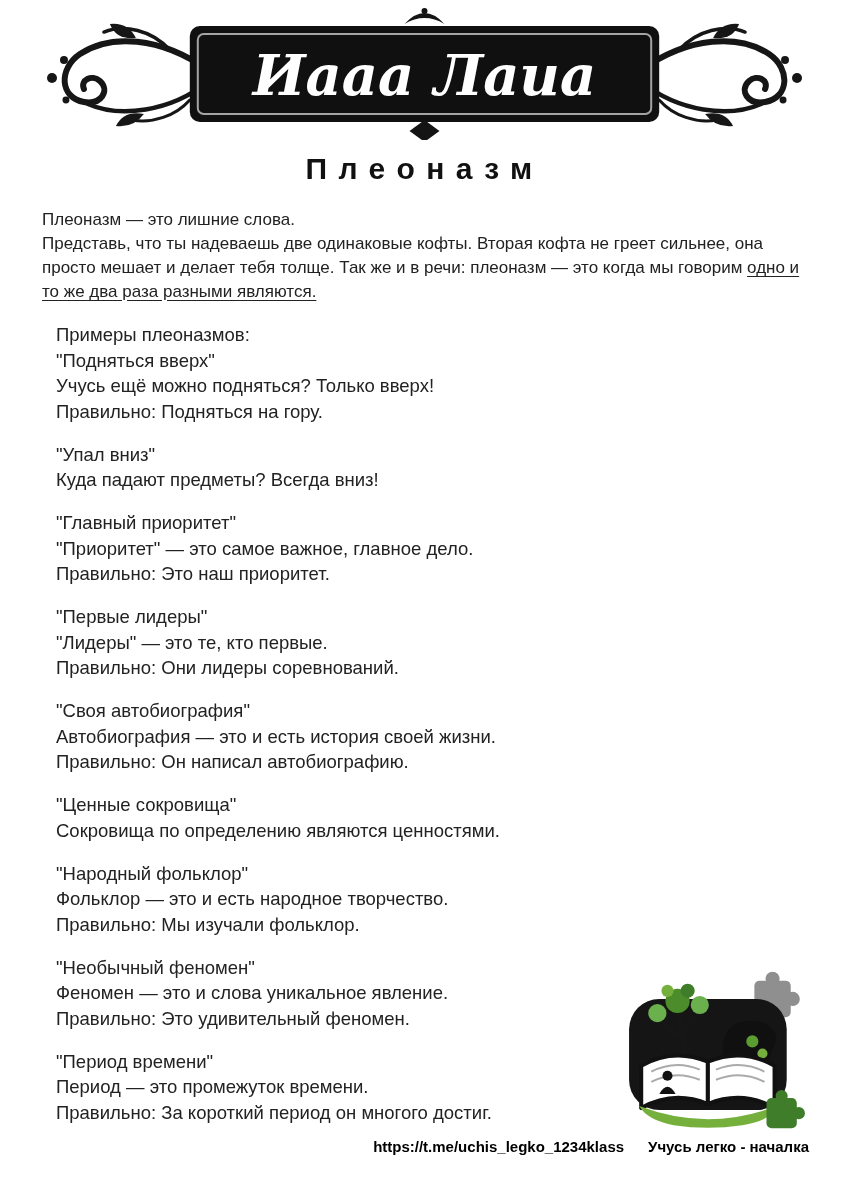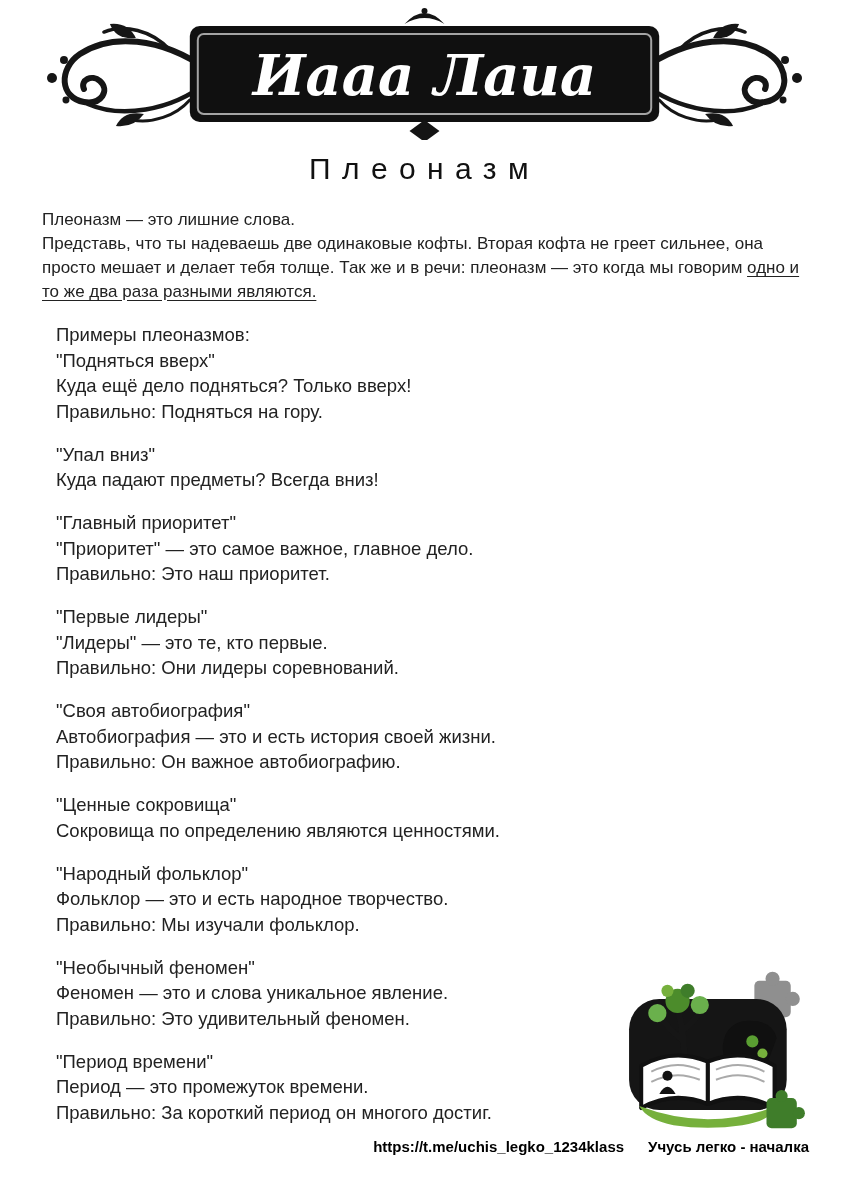--- a/index.html
+++ b/index.html
@@ -22,21 +22,21 @@
     height: 132px;
   }
   .banner svg { display: block; width: 100%; height: 100%; }
   .page-title {
     position: absolute;
     top: 152px;
     left: 0;
     width: 100%;
     text-align: center;
     font-size: 30px;
-    font-weight: normal;
+    font-weight: bold;
     letter-spacing: 0.38em;
     color: #111111;
   }
   .intro {
     position: absolute;
     top: 208px;
     left: 42px;
     width: 770px;
     font-size: 17px;
     line-height: 24px;
@@ -116,21 +116,21 @@
   <div class="intro">
     <p><span>Плеоназм — это лишние слова.</span></p>
     <p><span>Представь, что ты надеваешь две одинаковые кофты. Вторая кофта не греет сильнее, она просто мешает и делает тебя толще. Так же и в речи: плеоназм — это когда мы говорим </span><span class="underline">одно и то же два раза разными являются.</span></p>
   </div>
 
   <div class="examples">
     <p class="examples-heading">Примеры плеоназмов:</p>
 
     <div class="group">
       <p>"Подняться вверх"</p>
-      <p>Куда ещё дело подняться? Только вверх!</p>
+      <p>Учусь ещё можно подняться? Только вверх!</p>
       <p>Правильно: Подняться на гору.</p>
     </div>
 
     <div class="group">
       <p>"Упал вниз"</p>
       <p>Куда падают предметы? Всегда вниз!</p>
     </div>
 
     <div class="group">
       <p>"Главный приоритет"</p>
@@ -140,21 +140,21 @@
 
     <div class="group">
       <p>"Первые лидеры"</p>
       <p>"Лидеры" — это те, кто первые.</p>
       <p>Правильно: Они лидеры соревнований.</p>
     </div>
 
     <div class="group">
       <p>"Своя автобиография"</p>
       <p>Автобиография — это и есть история своей жизни.</p>
-      <p>Правильно: Он важное автобиографию.</p>
+      <p>Правильно: Он написал автобиографию.</p>
     </div>
 
     <div class="group">
       <p>"Ценные сокровища"</p>
       <p>Сокровища по определению являются ценностями.</p>
     </div>
 
     <div class="group">
       <p>"Народный фольклор"</p>
       <p>Фольклор — это и есть народное творчество.</p>

